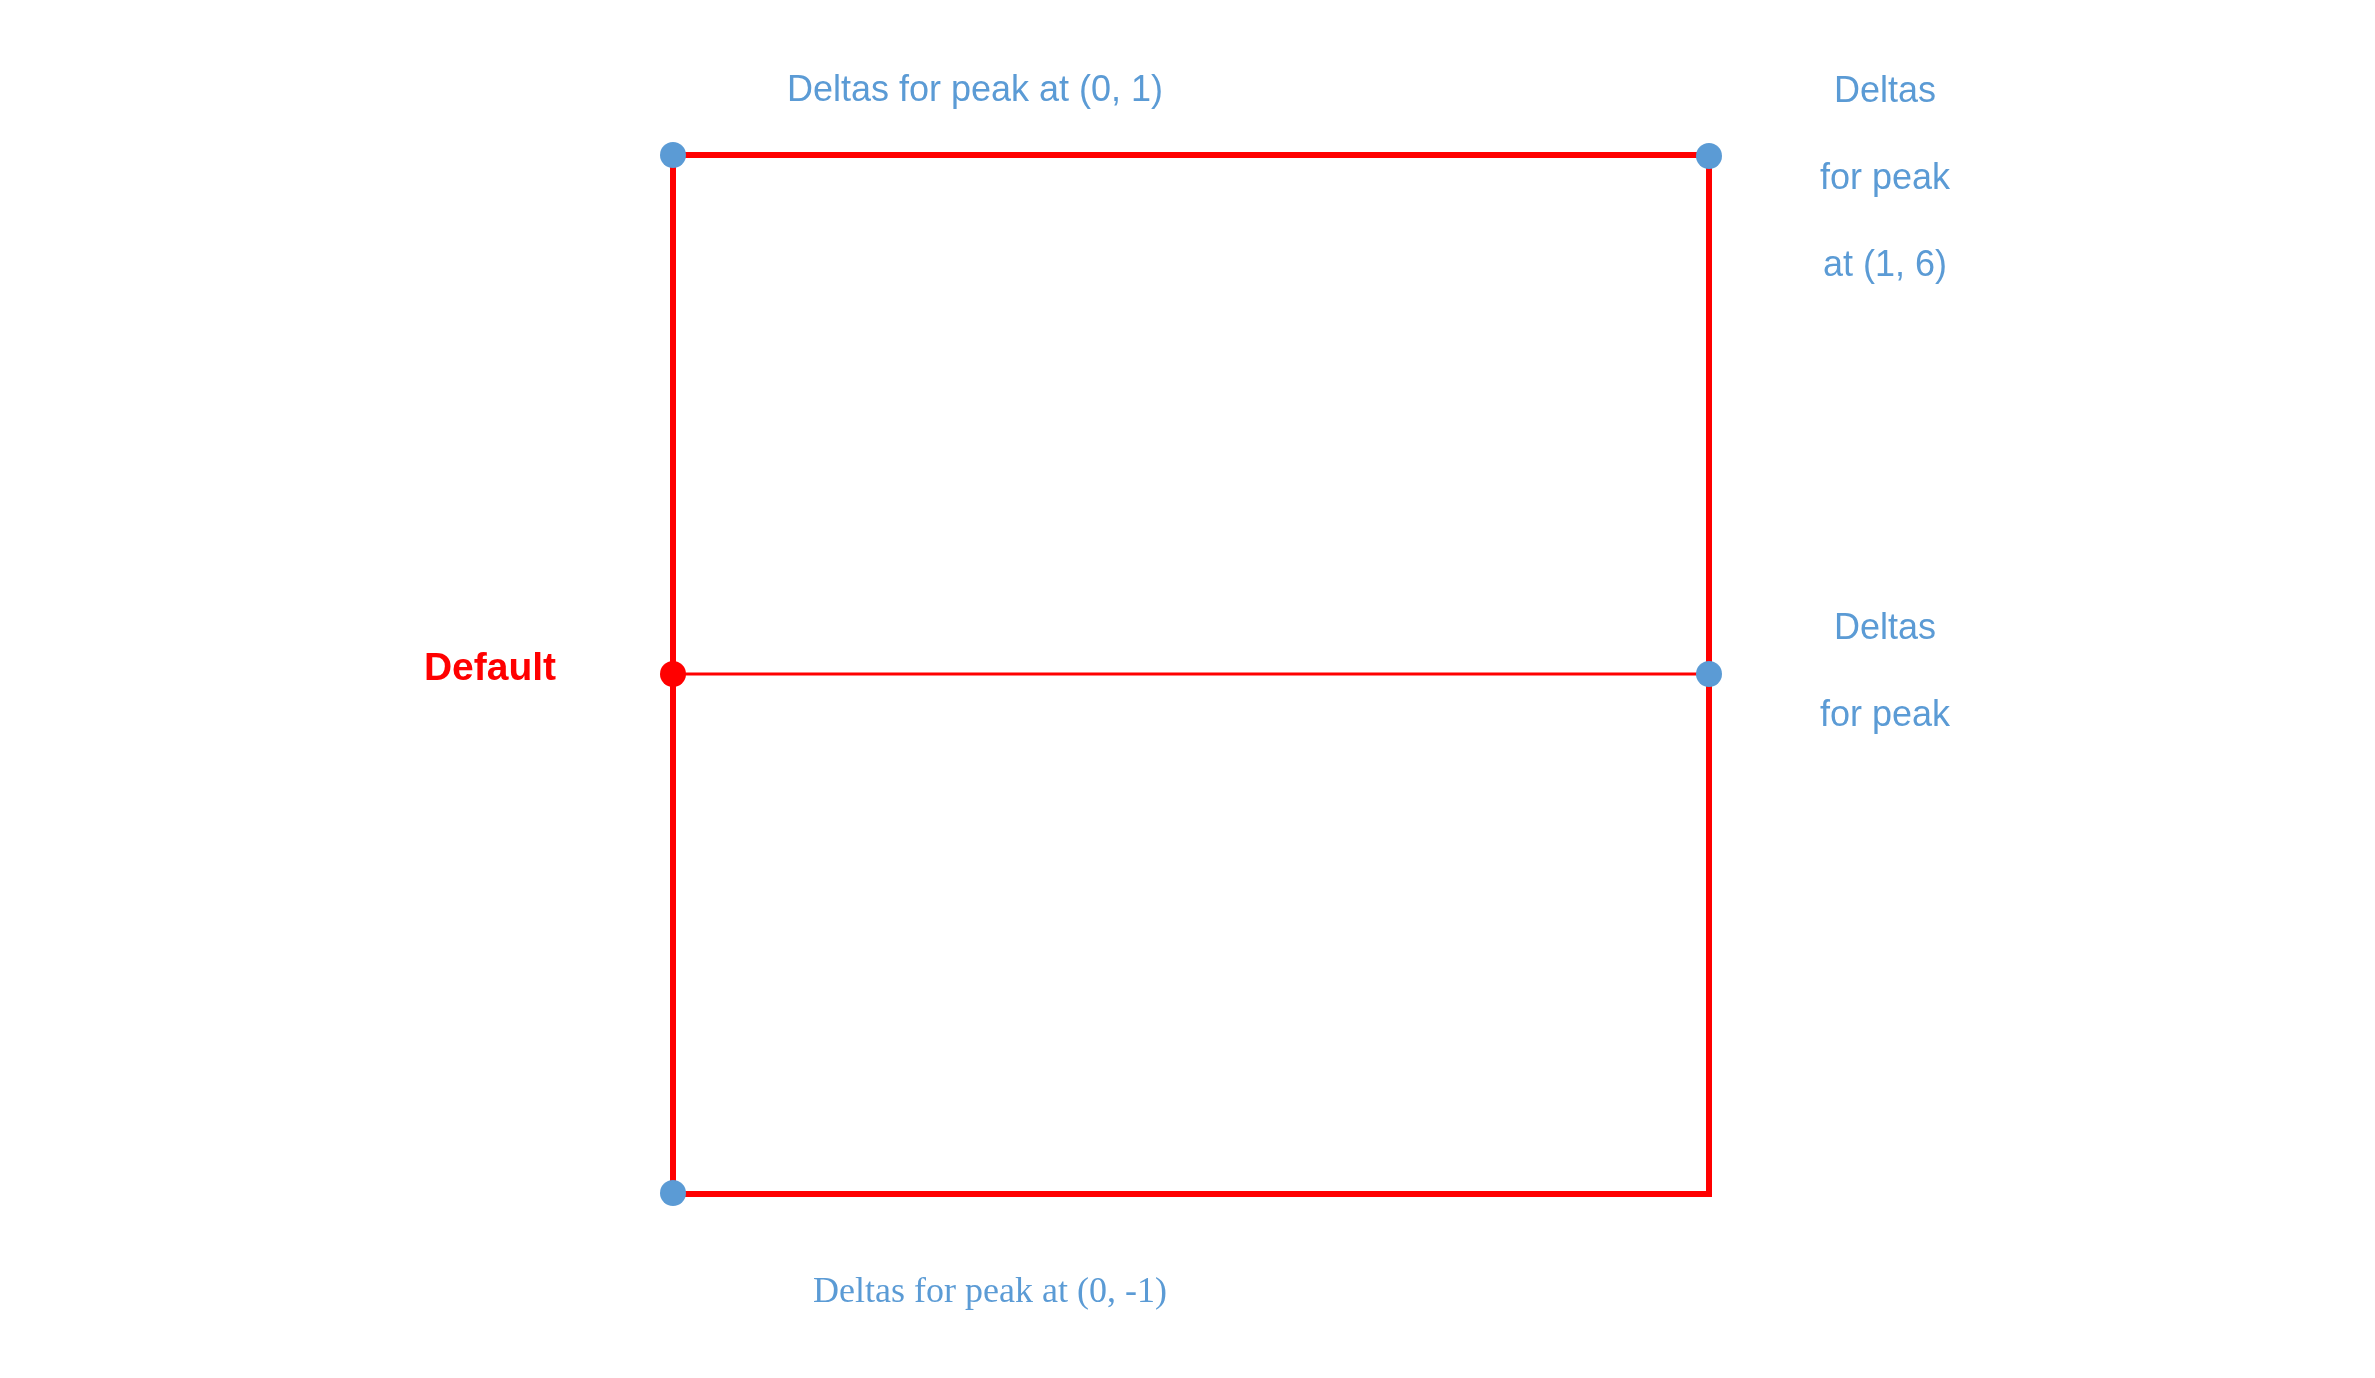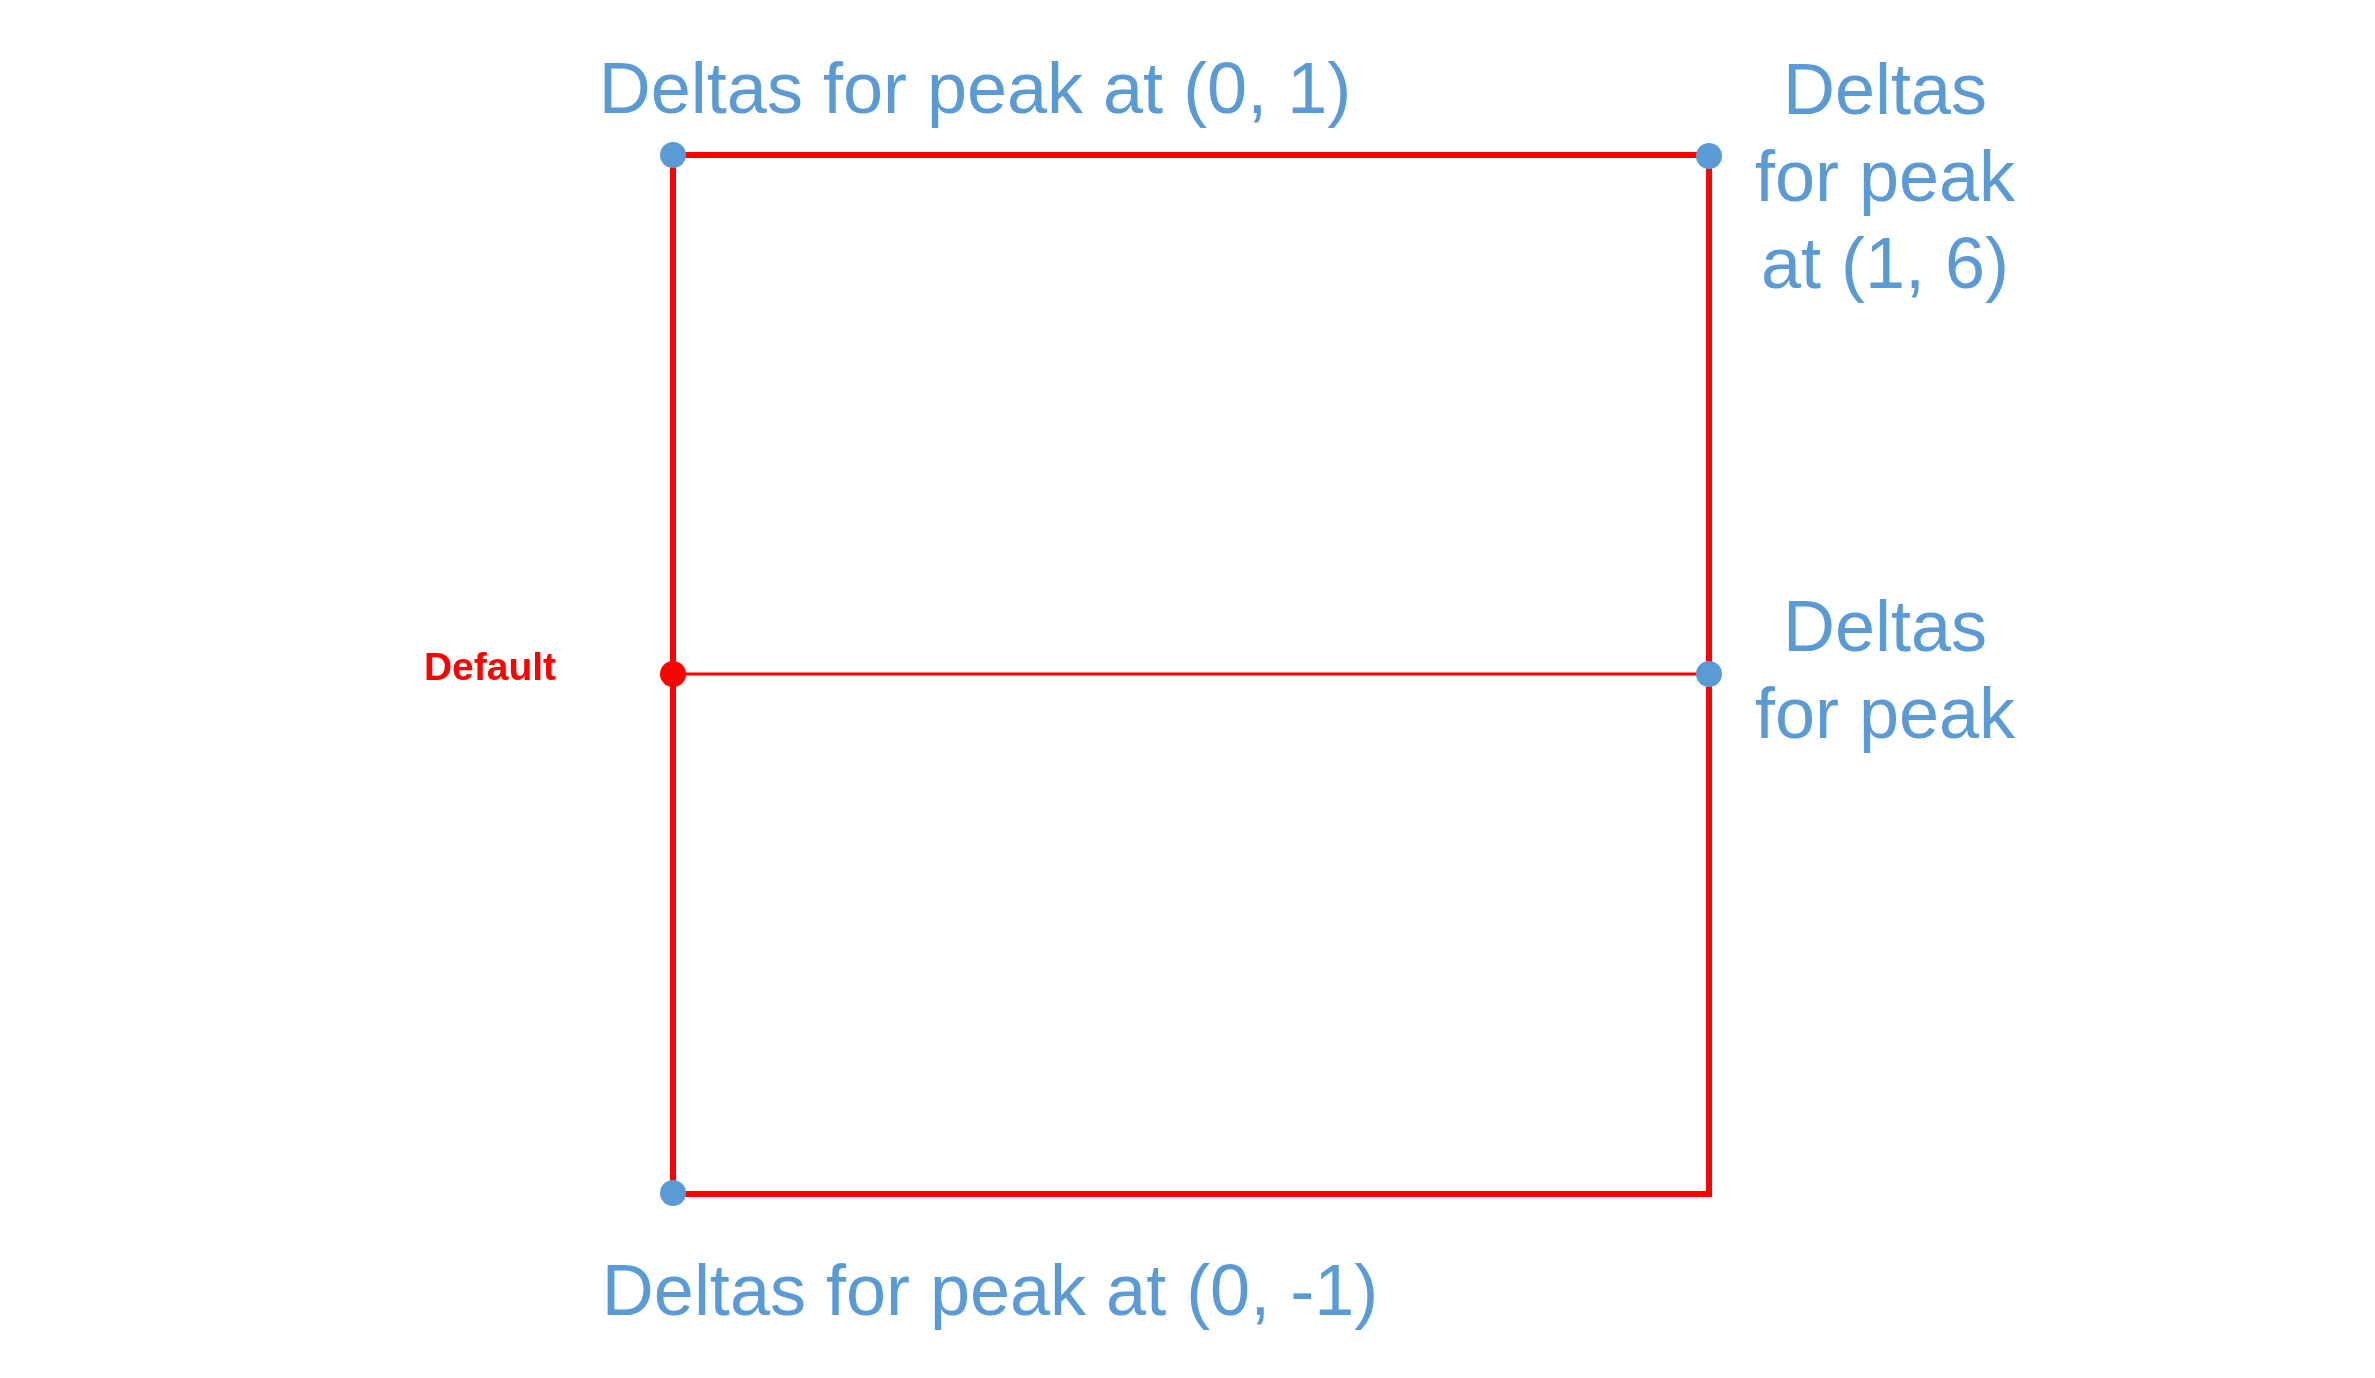--- a/index.html
+++ b/index.html
@@ -18,21 +18,21 @@
   .diagram-svg {
     position: absolute;
     left: 0;
     top: 0;
   }
   .label {
     position: absolute;
     transform: translate(-50%, -50%);
     text-align: center;
     white-space: nowrap;
-    font-size: 72px;
+    font-size: 36px;
     line-height: 87px;
     color: #5b9bd5;
   }
   .label-red {
     color: #ff0000;
     font-weight: bold;
     font-size: 39px;
     line-height: 88px;
   }
 </style>
@@ -60,19 +60,19 @@
     <div>Deltas</div>
     <div>for peak</div>
     <div>at (1, 6)</div>
   </div>
 
   <div class="label" style="left:1885px; top:670px;">
     <div>Deltas</div>
     <div>for peak</div>
   </div>
 
-  <div class="label" style="left:990px; top:1290px;">Deltas for peak at (0, -1)</div>
+  <div class="label" style="left:990px; top:1290px;font-family:Liberation Serif, serif;">Deltas for peak at (0, -1)</div>
 
   <div class="label label-red" style="left:490px; top:667px;">
     <div>Default</div>
   </div>
 
 </div>
 
 </body></html>

